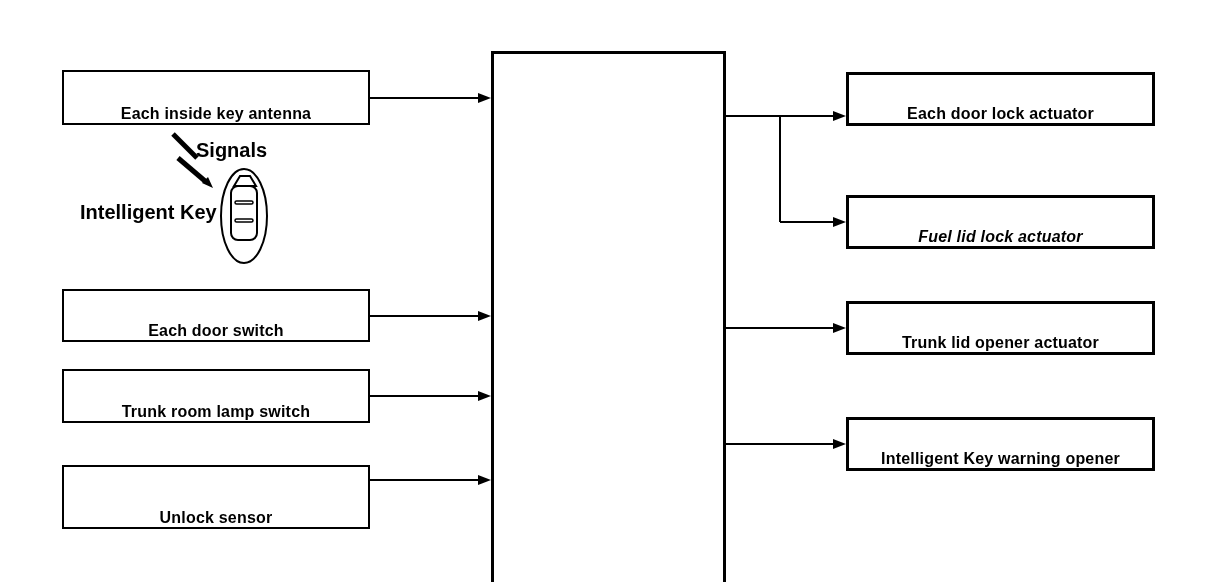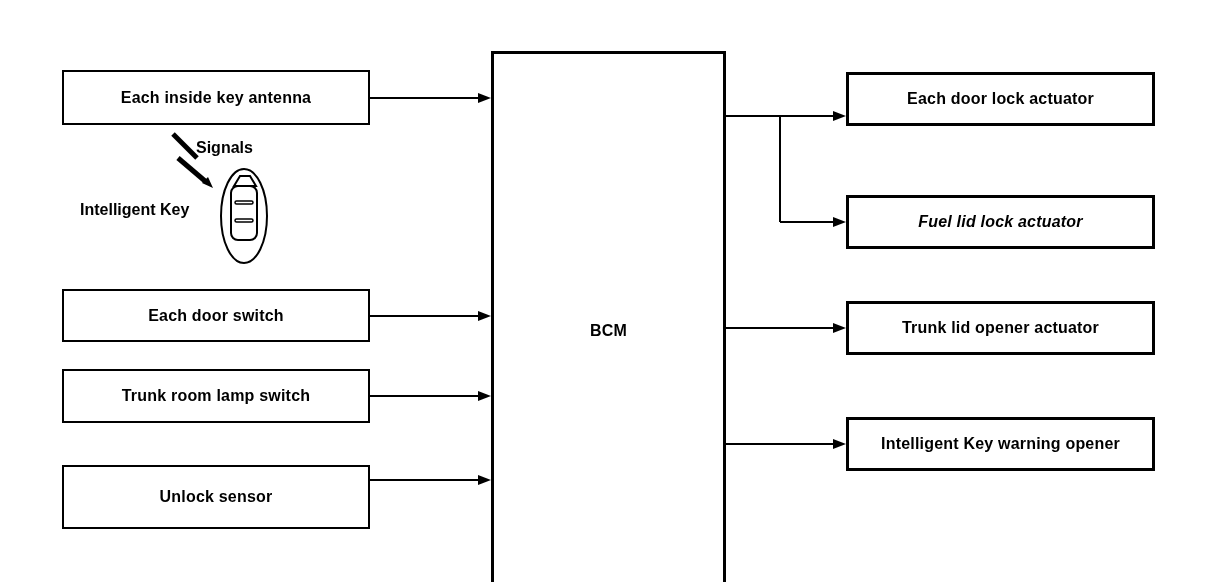--- a/index.html
+++ b/index.html
@@ -12,34 +12,34 @@
     color:#000;
     overflow:hidden;
   }
   .connectors {
     position:absolute; left:0; top:0;
     width:1216px; height:582px;
     pointer-events:none;
   }
   .box {
     position:absolute;
-    display:flex; align-items:center; justify-content:center;
+    display:flex; align-items:flex-end; justify-content:center;
     background:#ffffff;
     border:2px solid #000;
     font-size:16px; font-weight:bold;
     text-align:center;
     letter-spacing:0.2px;
     line-height:1.1;
   }
   .input-box  { left:62px;  width:308px; height:55px; }
   .output-box { left:846px; width:309px; height:54px; border-width:3px; }
   .bcm-box    { left:491px; top:51px; width:235px; height:559px; border-width:3px; }
   .annotation {
     position:absolute;
-    font-size:16px; font-weight:bold;
+    font-size:20px; font-weight:bold;
     white-space:nowrap;
   }
   .fob, .zigzag { position:absolute; }
 </style>
 </head>
 <body>
 
 <div class="canvas">
 
   <svg class="connectors" viewBox="0 0 1216 582" xmlns="http://www.w3.org/2000/svg">

